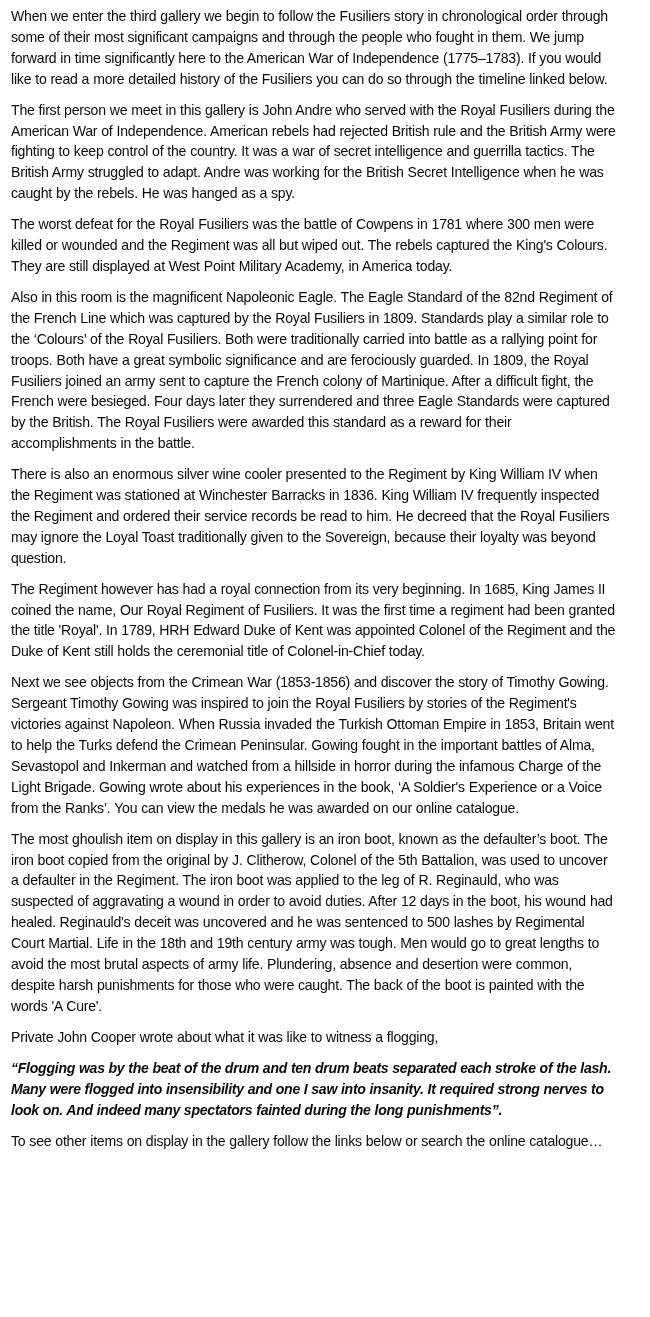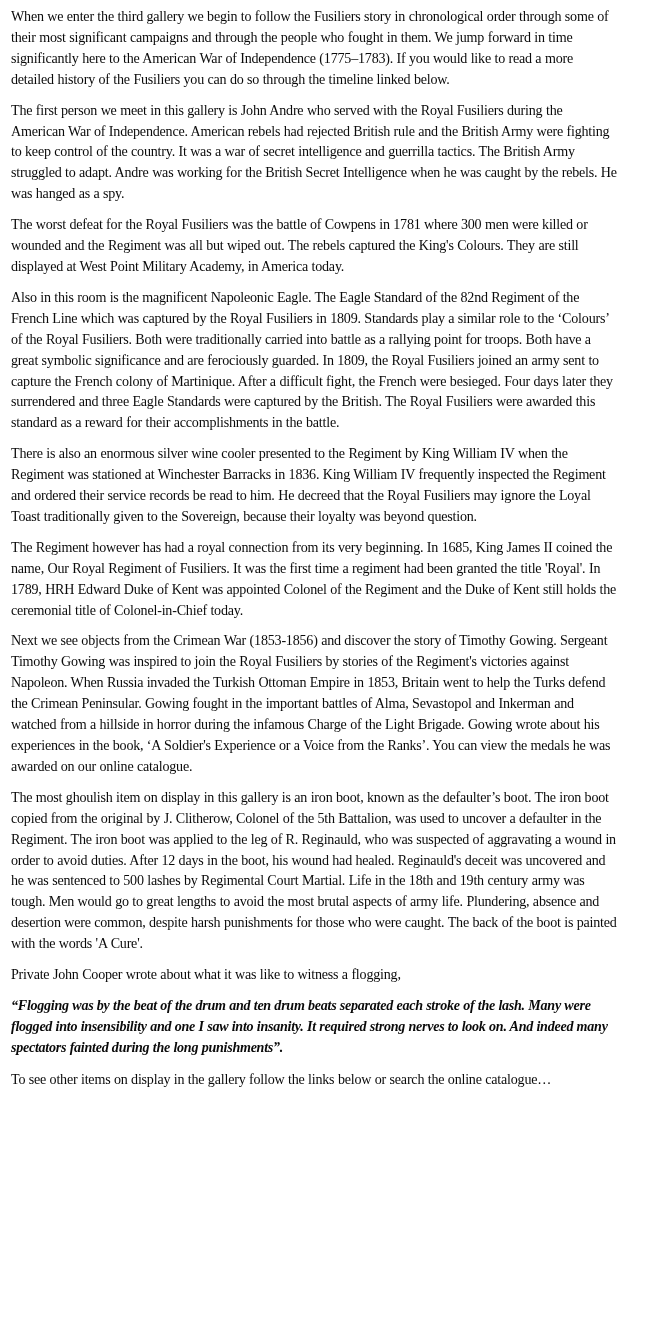--- a/index.html
+++ b/index.html
@@ -13,21 +13,20 @@
     height: 1317px;
     overflow: hidden;
     font-family: "Liberation Sans", "DejaVu Sans", sans-serif;
     color: #0a0a0a;
     -webkit-font-smoothing: antialiased;
   }
   .page {
     box-sizing: border-box;
     width: 650px;
     padding: 6px 10px 0 11px;
-    font-family: Liberation Serif, serif;
   }
   .para {
     margin: 0 0 10px 0;
     font-size: 14.6px;
     line-height: 20.9px;
     letter-spacing: -0.22px;
     word-spacing: 0.2px;
     text-align: left;
     transform: scaleX(0.965);
     transform-origin: left top;

